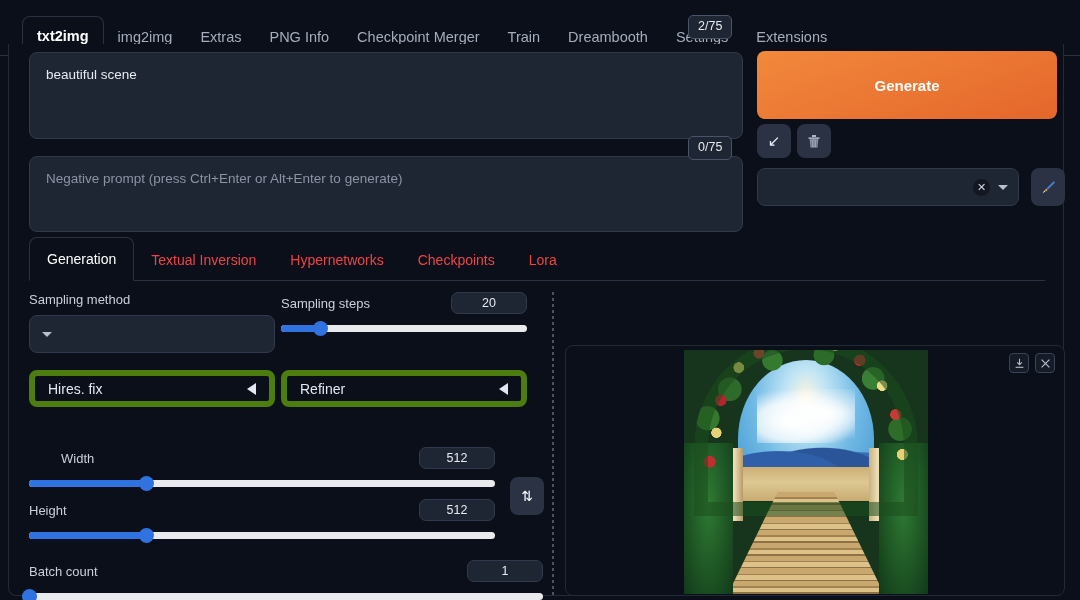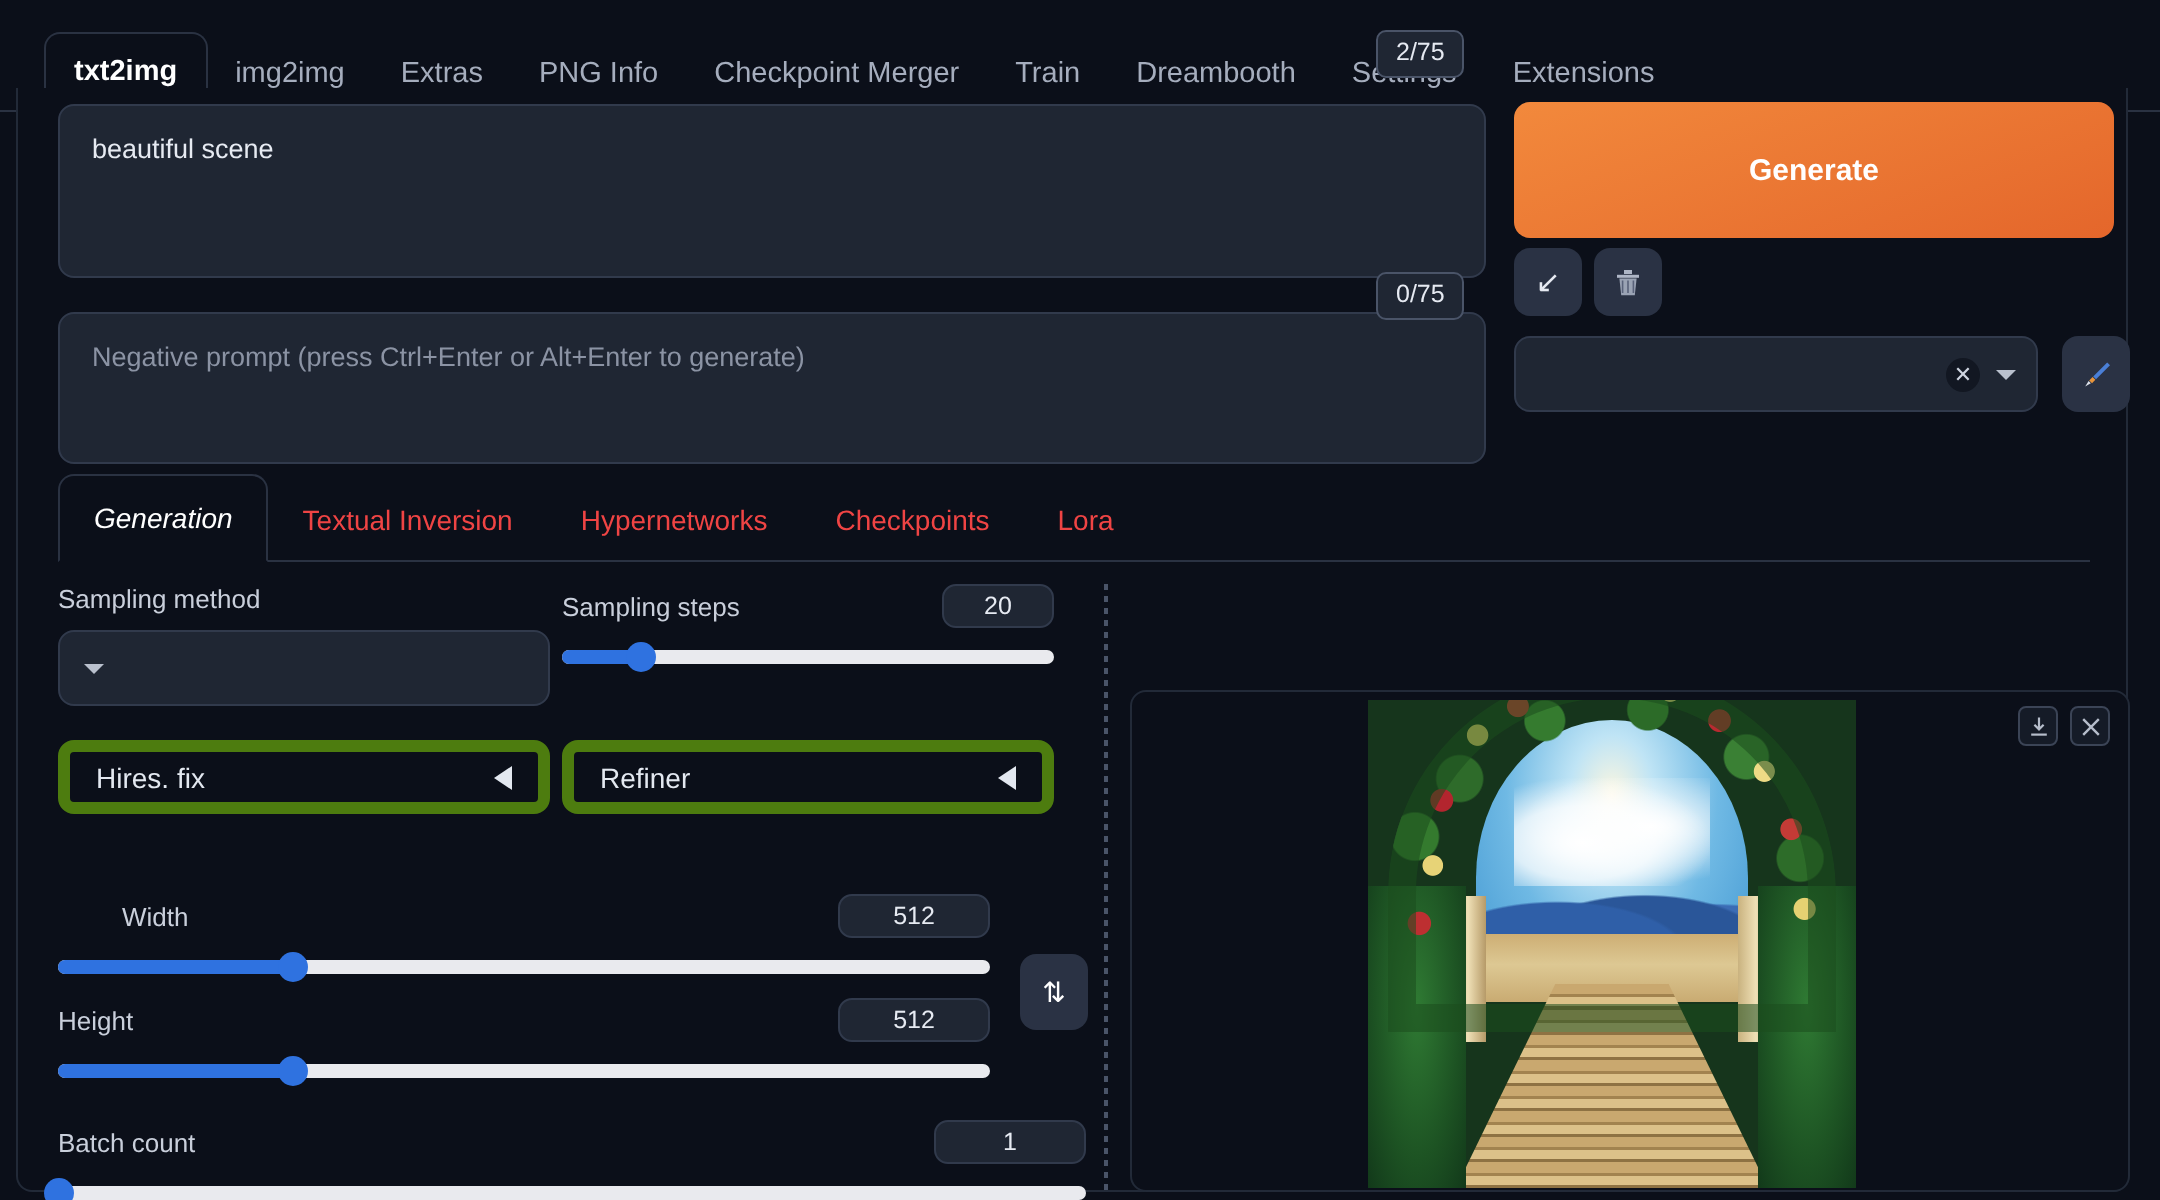--- a/index.html
+++ b/index.html
@@ -95,21 +95,21 @@
     position: absolute; left: 20px; top: 191px; width: 1016px; height: 46px;
     border-bottom: 1px solid #2a3242; display: flex; align-items: flex-end;
   }
   .subtab {
     font-size: 14px; color: #ef4444; padding: 0 17px 12px 17px;
     cursor: pointer; white-space: nowrap;
   }
   .subtab.active {
     color: #ffffff; background: #0b0f19;
     border: 1px solid #2a3242; border-bottom: 1px solid #0b0f19;
-    border-radius: 8px 8px 0 0; padding: 13px 17px 13px 17px; margin-bottom: -1px; font-style: italic;
+    border-radius: 8px 8px 0 0; padding: 13px 17px 13px 17px; margin-bottom: -1px;
   }
 
   
   .settings { position: absolute; left: 20px; top: 248px; width: 510px; height: 304px; }
   .lbl { font-size: 13px; color: #c9cfdb; }
   .row { position: absolute; }
   .dropdown {
     background: #1f2633; border: 1px solid #313a4c; border-radius: 8px;
     height: 38px; display: flex; align-items: center; padding: 0 12px;
     font-size: 13.5px; color: #e3e8f0; cursor: pointer;
@@ -297,21 +297,21 @@
       <div class="row" style="left:0; top:0; width:246px;">
         <div class="lbl">Sampling method</div>
         <div class="dropdown" style="margin-top:8px;">
           <span class="caret-dn"></span>
         </div>
       </div>
 
       <div class="row" style="left:252px; top:0; width:246px;">
         <div style="display:flex; align-items:center;">
           <div class="lbl" style="flex:1;">Sampling steps</div>
-          <div class="numbox" style="width:56px;">20</div>
+          <div class="numbox" style="width:76px;">20</div>
         </div>
         <div class="track" id="steps-track" style="margin-top:11px;">
           <div class="fill" style="width: 16%;"></div>
             <div class="knob" style="left: calc(16% - 7px);"></div>
         </div>
       </div>
 
       <div class="row" style="left:0; top:78px; width:246px;">
         <div class="accordion">
           <span class="val">Hires. fix</span>

